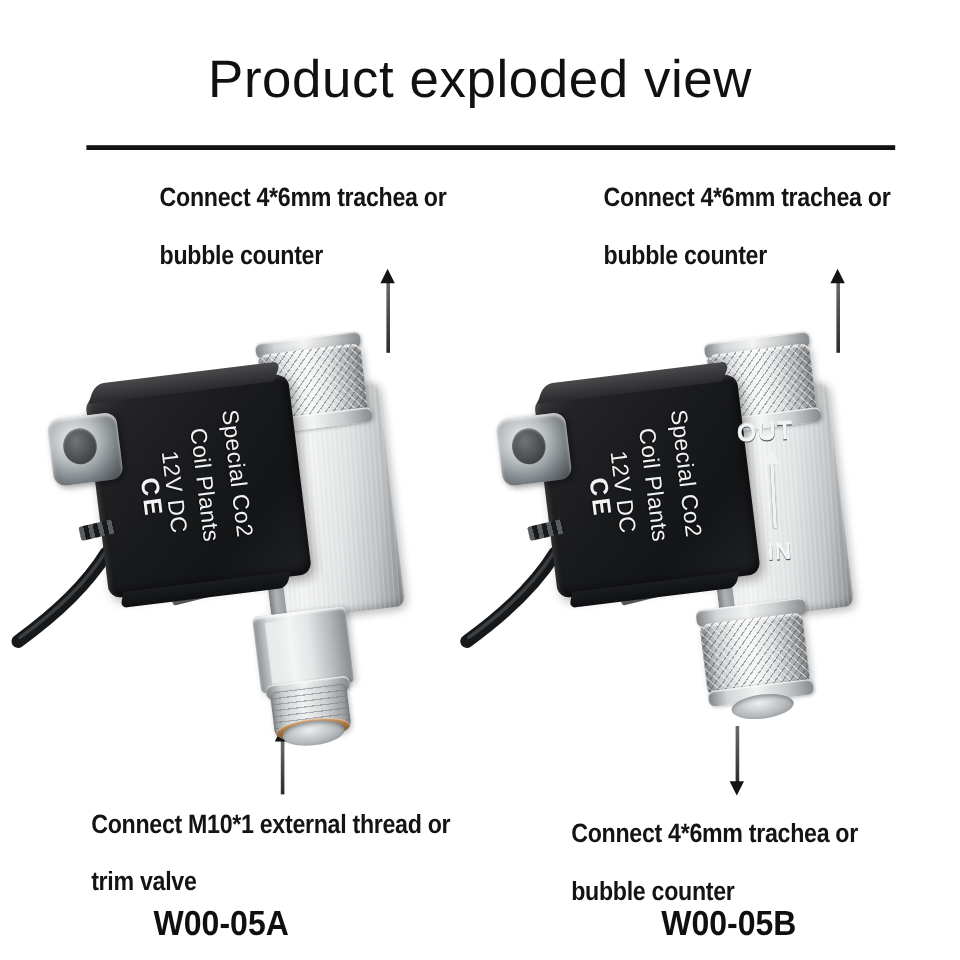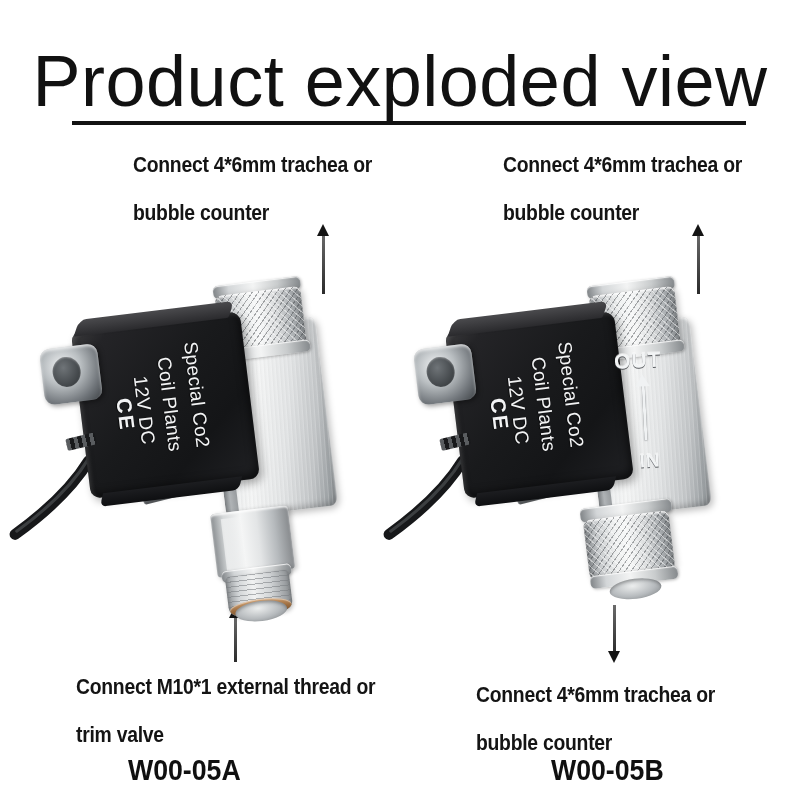--- a/index.html
+++ b/index.html
@@ -19,21 +19,21 @@
   
   #title-block {
     position: absolute;
     left: 0;
     top: 44px;
     width: 800px;
     text-align: center;
   }
   #page-title {
     font-family: "Liberation Sans", sans-serif;
-    font-size: 72px;
+    font-size: 44px;
     font-weight: 400;
     letter-spacing: 0.5px;
     color: #111111;
     line-height: 1.05;
     white-space: nowrap;
   }
   #title-rule {
     position: absolute;
     left: 72px;
     top: 121px;

